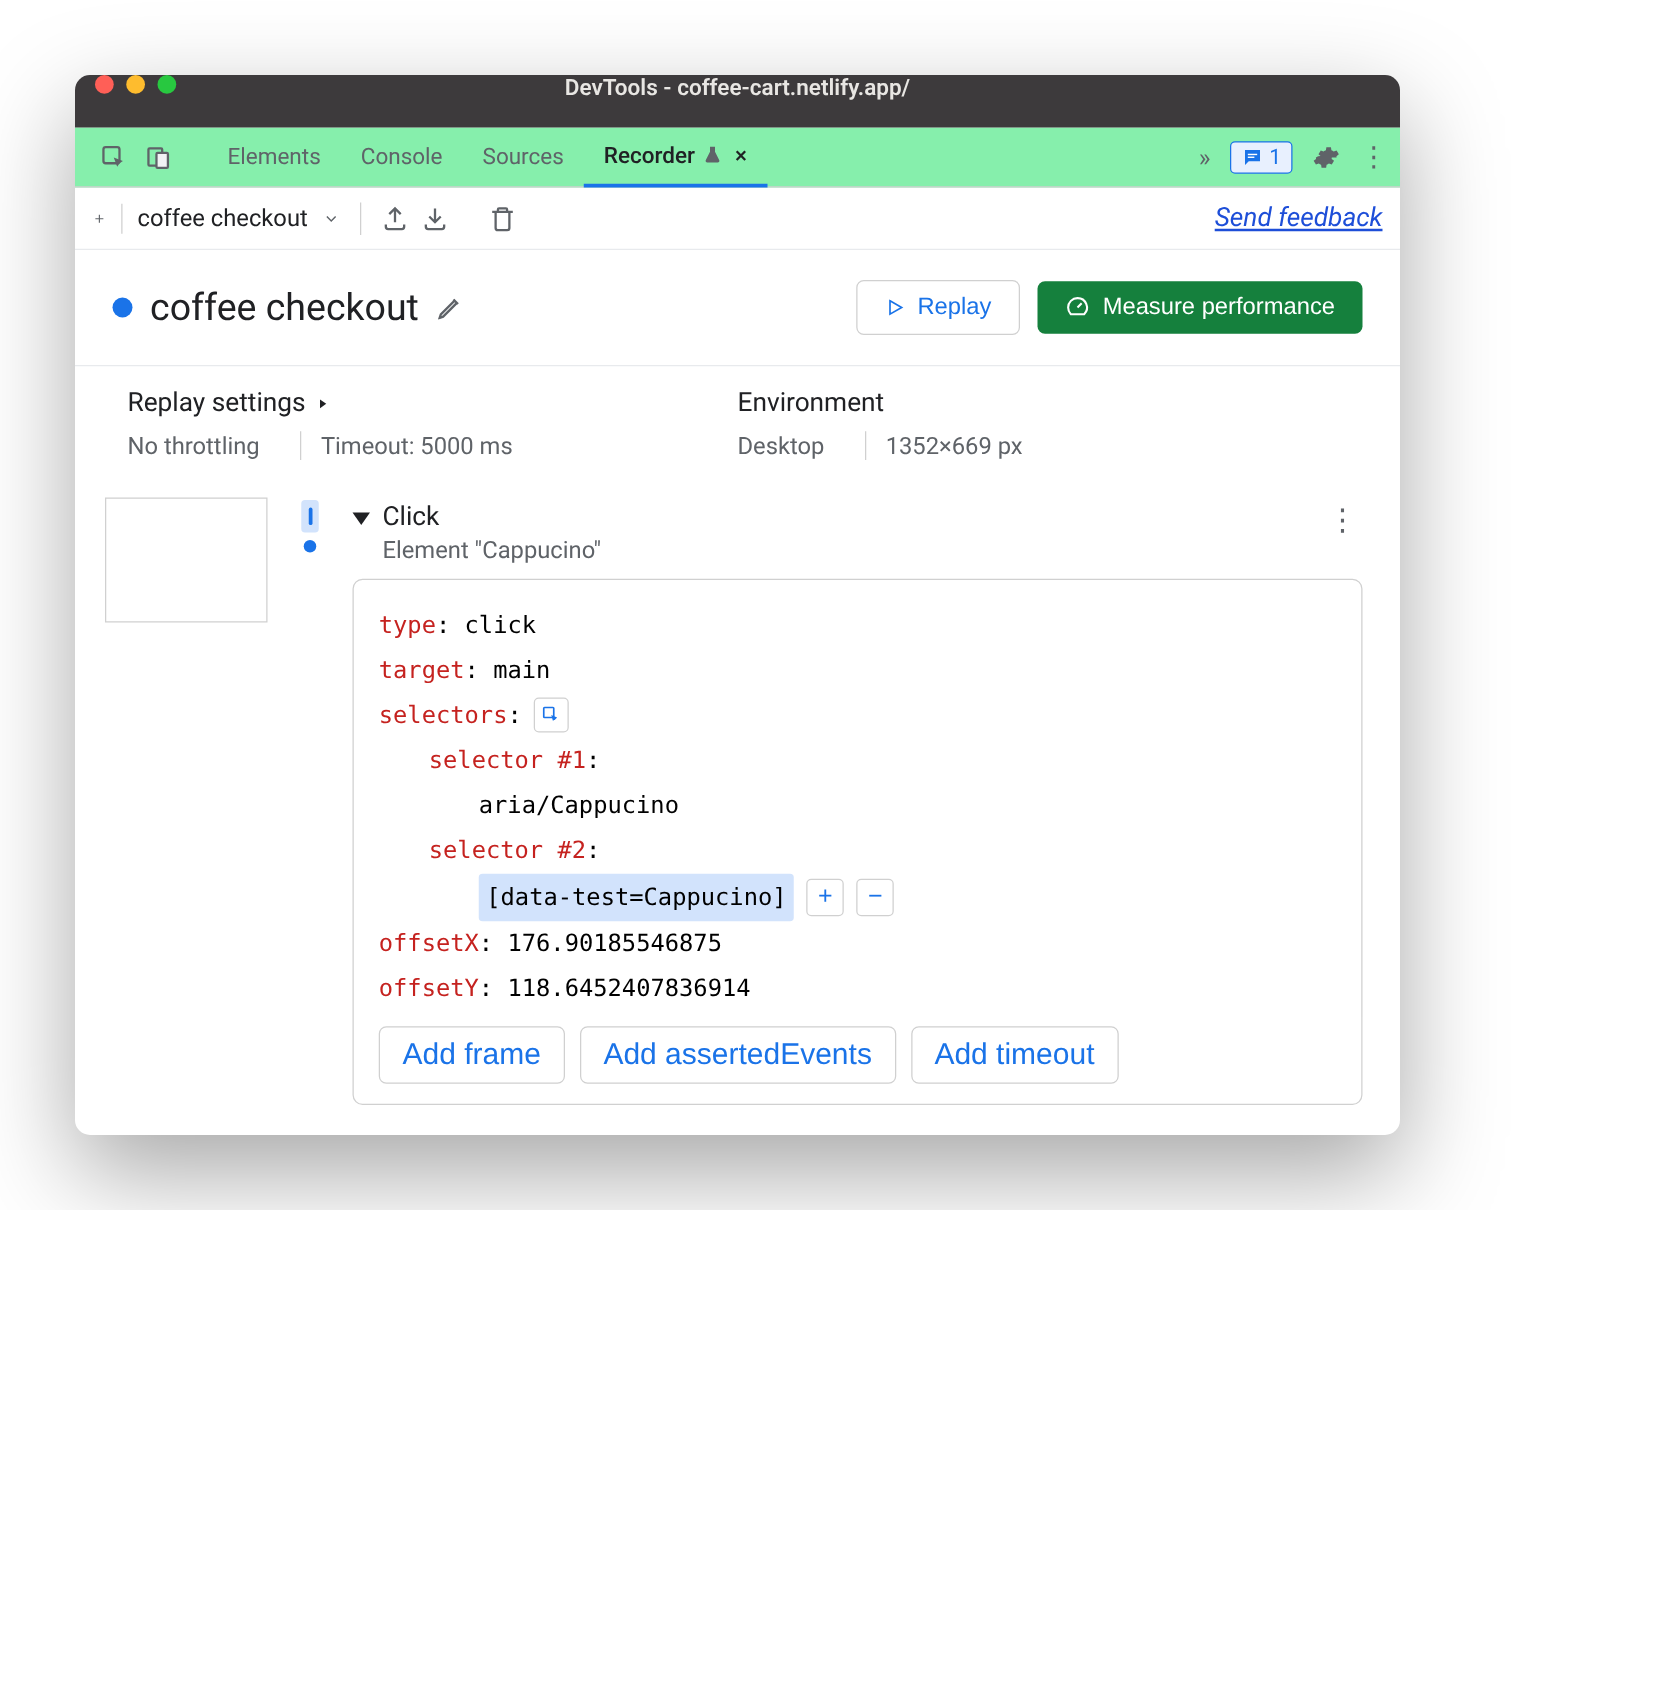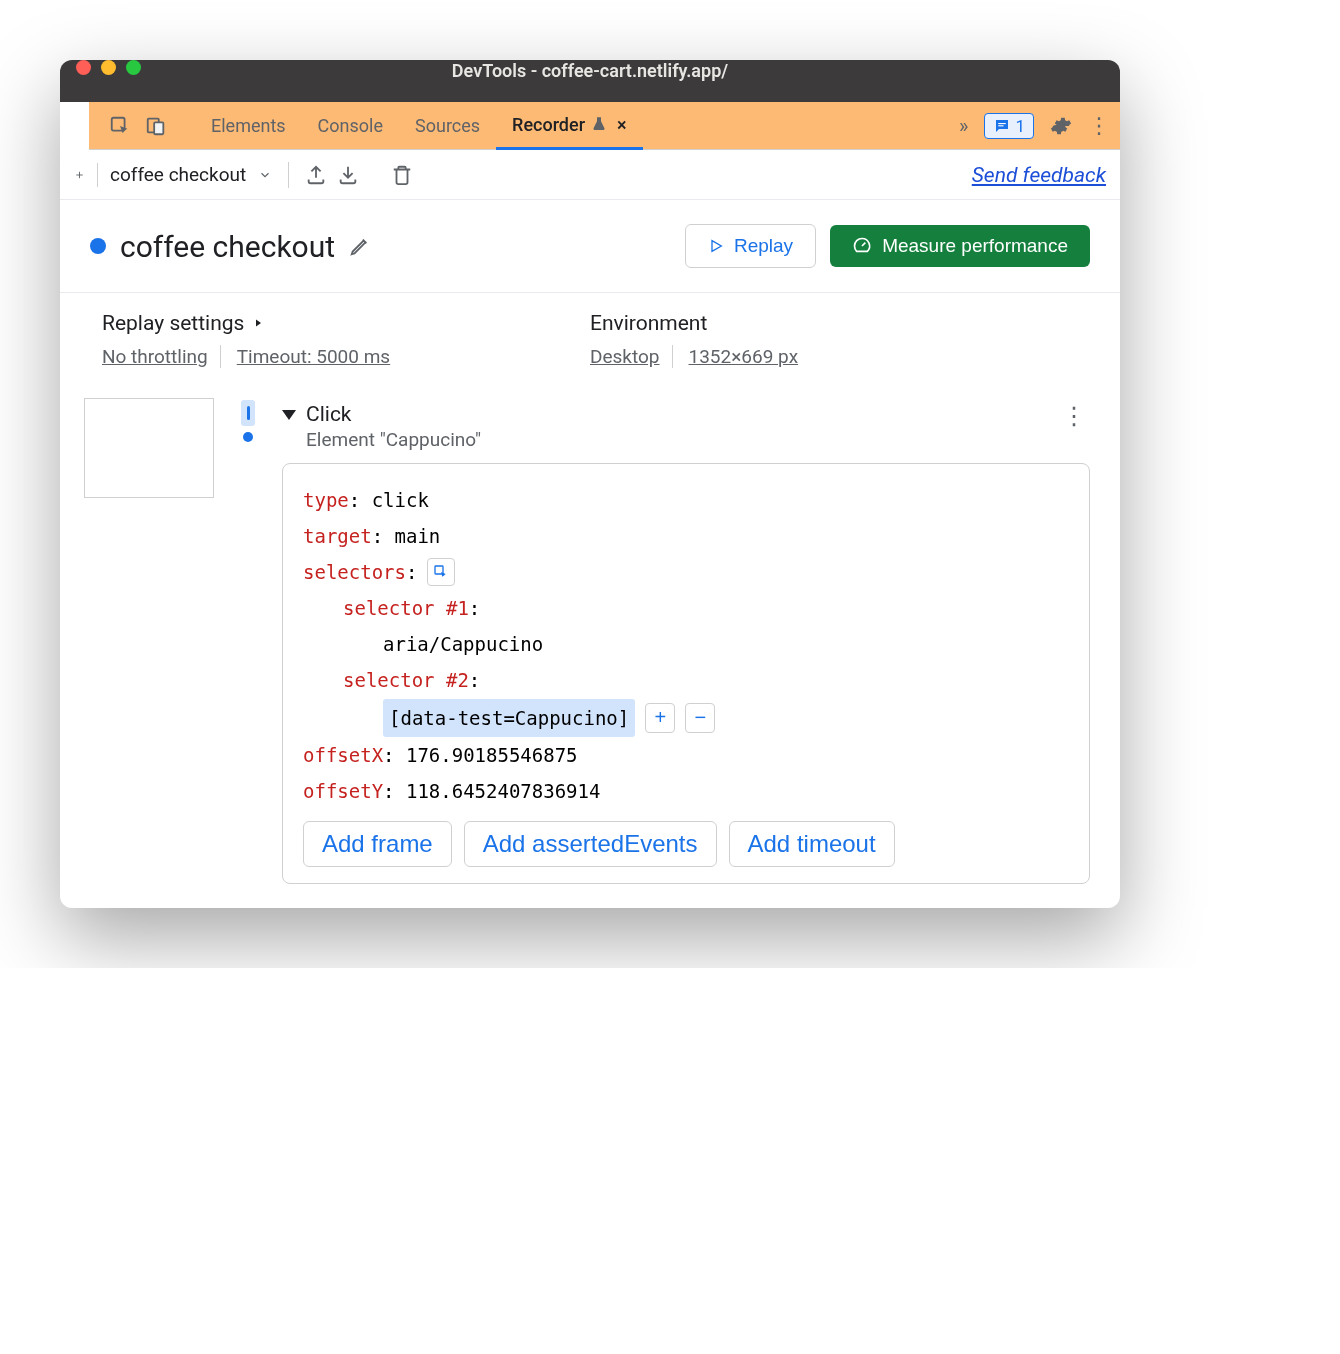--- a/index.html
+++ b/index.html
@@ -5,21 +5,21 @@
 * { box-sizing: border-box; margin: 0; padding: 0; }
 body { font-family: -apple-system, BlinkMacSystemFont, "Segoe UI", Roboto, sans-serif; background: #fff; padding: 60px; }
 .window { width: 1060px; border-radius: 12px; overflow: hidden; box-shadow: 0 30px 80px rgba(0,0,0,0.35); background: #fff; }
 .titlebar { background: #3d3a3c; height: 42px; display: flex; align-items: flex-start; padding: 0 16px; position: relative; }
 .traffic { display: flex; gap: 10px; }
 .tl { width: 15px; height: 15px; border-radius: 50%; }
 .tl.red { background: #ff5f57; }
 .tl.yellow { background: #febc2e; }
 .tl.green { background: #28c840; }
 .titlebar-title { position: absolute; left: 50%; transform: translateX(-50%); color: #e8e6e3; font-size: 18px; font-weight: 600; }
-.tabbar { background: #fdba74; border-bottom: 1px solid #d0d0d0; display: flex; align-items: center; height: 48px; padding: 0 10px; margin-left: 29px; }
+.tabbar { background: #86efac; border-bottom: 1px solid #d0d0d0; display: flex; align-items: center; height: 48px; padding: 0 10px; }
 .tb-icons { display: flex; gap: 14px; padding: 0 10px; }
 .tb-icon { width: 22px; height: 22px; color: #5f6368; }
 .tabs { display: flex; margin-left: 18px; gap: 0; }
 .tab { padding: 0 16px; height: 48px; display: flex; align-items: center; color: #5f6368; font-size: 18px; gap: 6px; cursor: pointer; }
 .tab.active { color: #202124; border-bottom: 3px solid #1a73e8; font-weight: 500; }
 .tab .close { font-size: 18px; margin-left: 4px; }
 .tb-right { margin-left: auto; display: flex; align-items: center; gap: 16px; }
 .chevmore { color: #5f6368; font-size: 20px; }
 .issue-badge { display: flex; align-items: center; gap: 4px; border: 1px solid #1a73e8; border-radius: 4px; padding: 2px 8px; color: #1a73e8; font-size: 17px; background: #e8f0fe; }
 .gear, .more { color: #5f6368; font-size: 22px; }
@@ -39,21 +39,21 @@
 .pencil { color: #5f6368; }
 .header-row .spacer { flex: 1; }
 .btn { border-radius: 6px; padding: 10px 22px; font-size: 19px; font-weight: 500; display: flex; align-items: center; gap: 10px; cursor: pointer; border: none; }
 .btn-outline { background: #fff; border: 1px solid #d0d0d0; color: #1a73e8; }
 .btn-primary { background: #15803d; color: #fff; align-items: center; }
 
 .settings-row { display: flex; padding: 18px 42px 28px; }
 .settings-col { flex: 1; }
 .settings-title { font-size: 21px; color: #202124; margin-bottom: 10px; display: flex; align-items: center; gap: 8px; }
 .settings-sub { color: #5f6368; font-size: 19px; display: flex; gap: 16px; }
-.settings-sub span { border-right: 1px solid #d0d0d0; padding-right: 12px; text-decoration: underline; }
+.settings-sub span { border-right: 1px solid #d0d0d0; padding-right: 32px; }
 .settings-sub span:last-child { border-right: none; }
 
 .step-area { display: flex; padding: 0 30px 0 30px; gap: 0; }
 .thumb { width: 130px; height: 100px; border: 1px solid #d0d0d0; margin-left: -6px; margin-top: 2px; background:#fff; }
 .timeline { width: 68px; display: flex; flex-direction: column; align-items: center; padding-top: 4px; position: relative; }
 .tick { width: 14px; height: 26px; background: #d2e3fc; border-radius: 3px; display:flex; align-items:center; justify-content:center; }
 .tick-inner { width: 3px; height: 14px; background: #1a73e8; border-radius: 2px; }
 .bluedot { width: 10px; height: 10px; background: #1a73e8; border-radius: 50%; margin-top: 6px; }
 .step-content { flex: 1; }
 .step-header { display: flex; align-items: flex-start; gap: 10px; padding: 6px 0 12px; }

